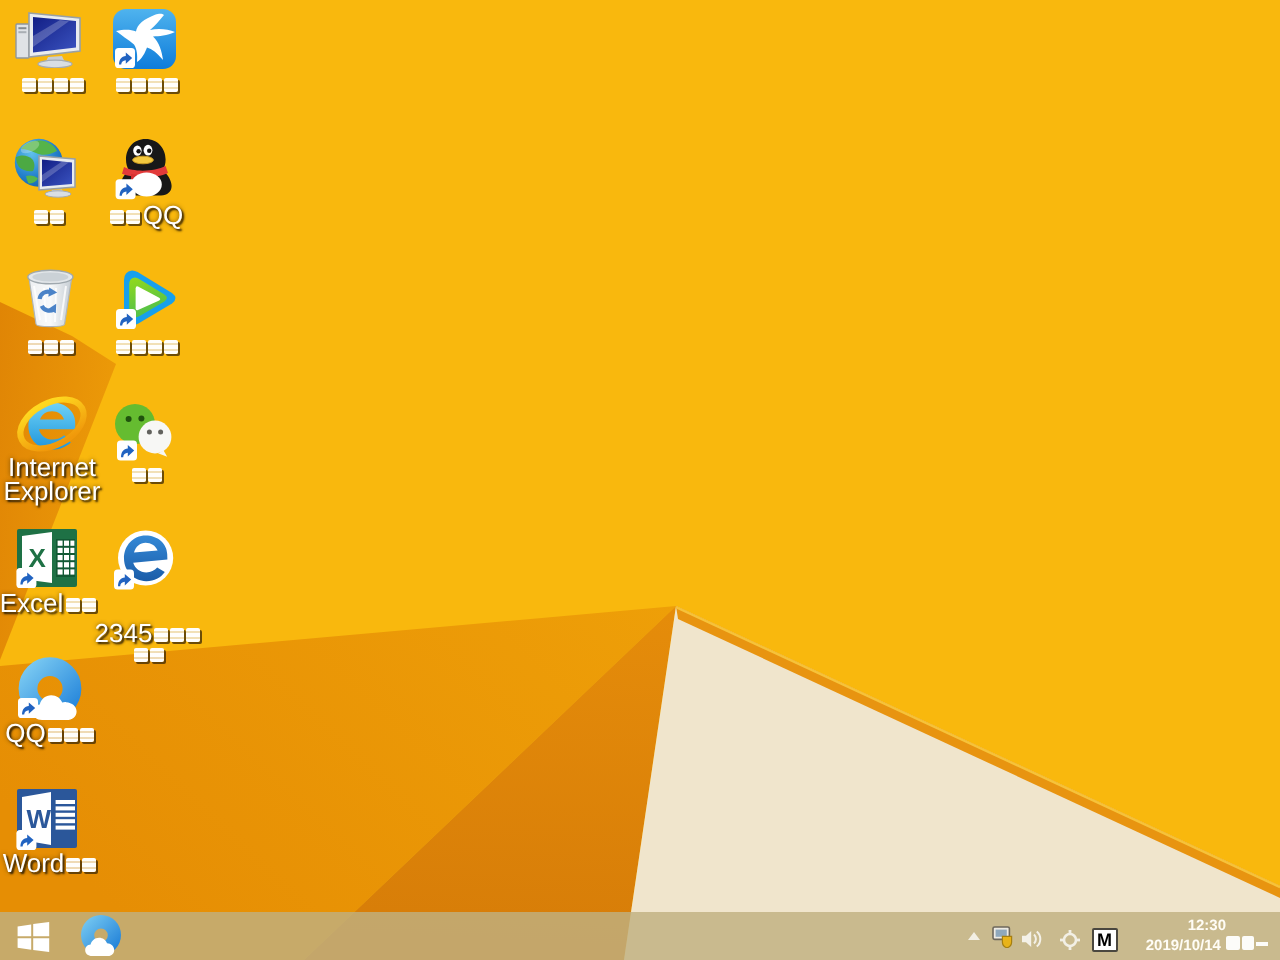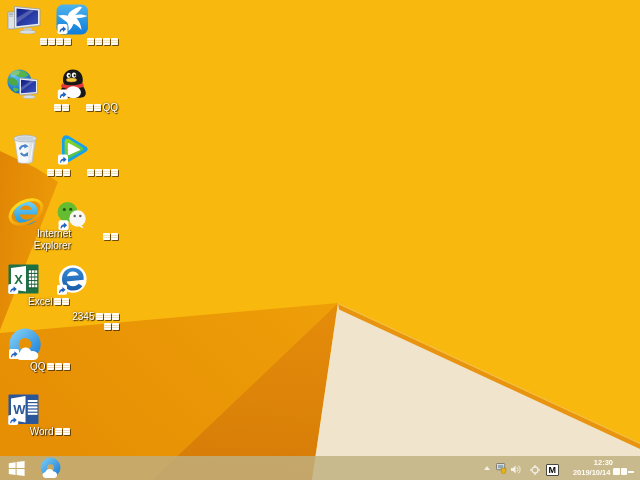--- a/index.html
+++ b/index.html
@@ -1,18 +1,18 @@
 <!DOCTYPE html>
 <html><head>
 <meta charset="utf-8">
 <style>
 html,body{margin:0;padding:0;width:640px;height:480px;overflow:hidden;background:#F9B80D;font-family:"Liberation Sans",sans-serif;}
 #wp{position:absolute;left:0;top:0;}
 .ic{position:absolute;}
-.lb{position:absolute;font-size:10px;line-height:11px;color:#fff;text-align:right;white-space:nowrap;text-shadow:1px 1px 1px rgba(45,30,5,.95),0 0 2px rgba(70,45,5,.7);}
+.lb{position:absolute;font-size:13px;line-height:11px;color:#fff;text-align:center;white-space:nowrap;text-shadow:1px 1px 1px rgba(45,30,5,.95),0 0 2px rgba(70,45,5,.7);}
 .k{display:inline-block;width:7px;height:7px;background:repeating-linear-gradient(180deg,rgba(255,255,255,.99) 0 1.7px,rgba(240,231,212,.85) 1.7px 2.7px);border-radius:1px;margin:0 .5px;box-shadow:1px 1px 0 rgba(60,40,5,.75);}
 .k2{display:inline-block;width:6.5px;height:6.5px;background:rgba(255,255,255,.95);border-radius:1px;margin:0 .5px;}
 #tb{position:absolute;left:0;top:456px;width:640px;height:24px;background:rgba(192,176,128,.82);}
 .tr{position:absolute;}
 #clock{position:absolute;top:458px;right:6px;color:#fffdf6;font-size:7.5px;line-height:9.5px;text-align:center;font-weight:bold;}
 </style>
 </head>
 <body>
 <svg id="wp" width="640" height="480" viewBox="0 0 640 480">
   <rect x="0" y="0" width="640" height="480" fill="#F9B80D"></rect>

